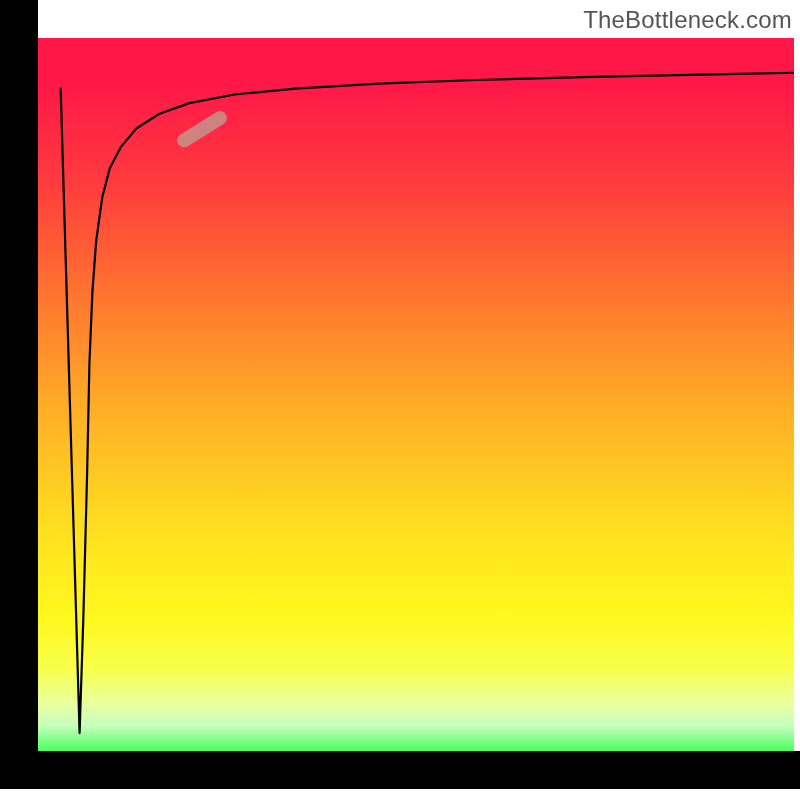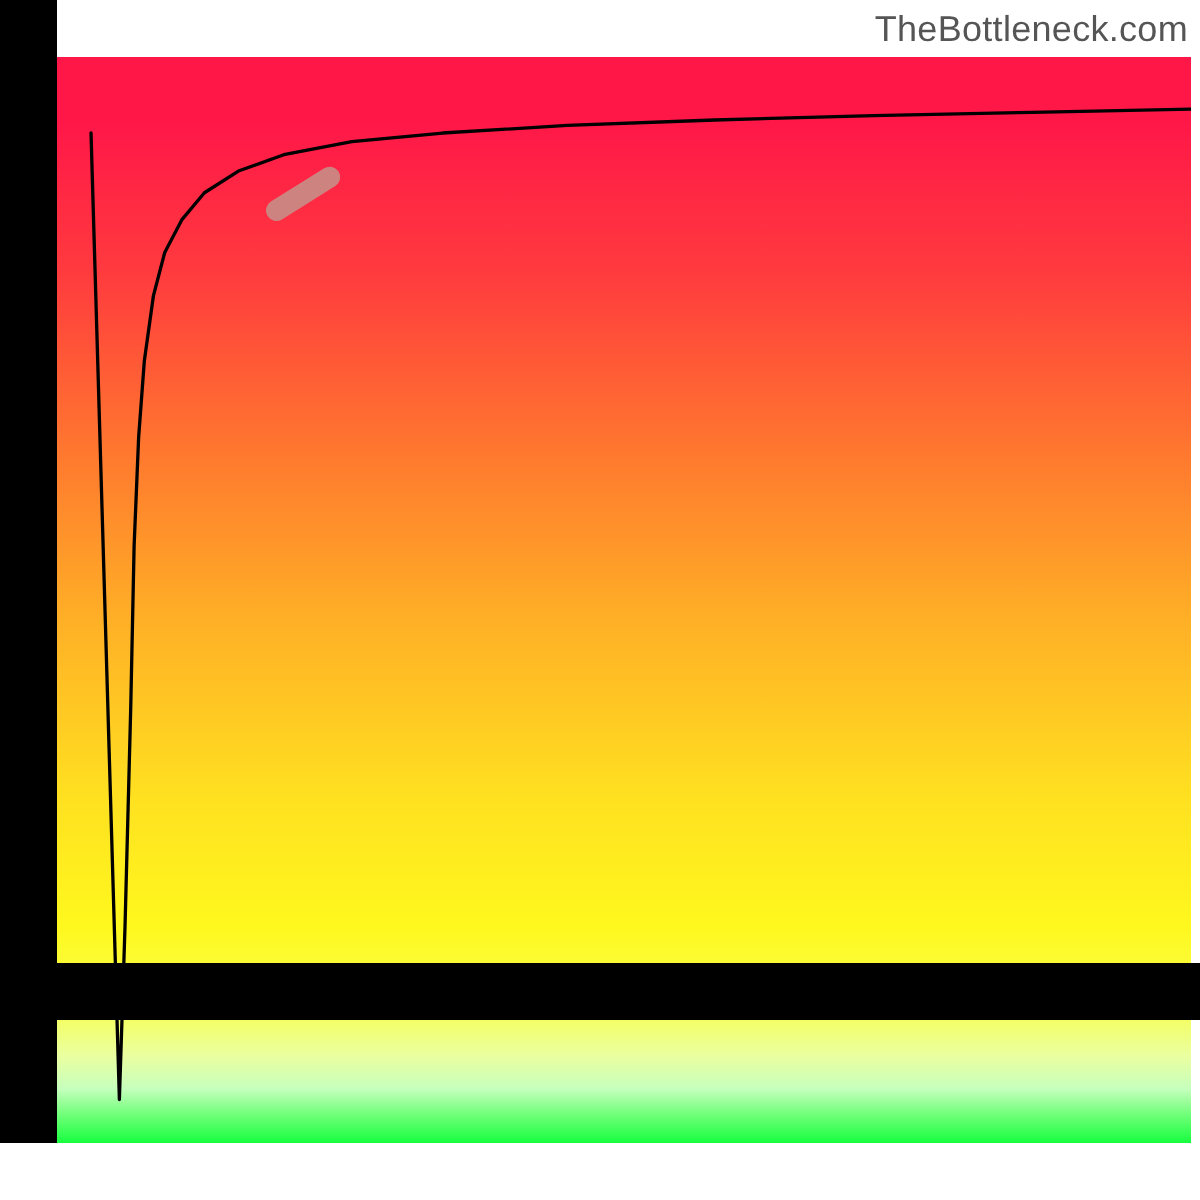--- a/index.html
+++ b/index.html
@@ -7,21 +7,21 @@
     padding: 0;
     width: 800px;
     height: 800px;
     overflow: hidden;
     background: #ffffff;
     font-family: Arial, Helvetica, sans-serif;
   }
   .stage {
     position: relative;
     width: 800px;
-    height: 680px;
+    height: 789px;
   }
   .plot-area {
     position: absolute;
     left: 38px;
     top: 38px;
     width: 756px;
     height: 724px;
     overflow: hidden;
   }
   .gradient {

